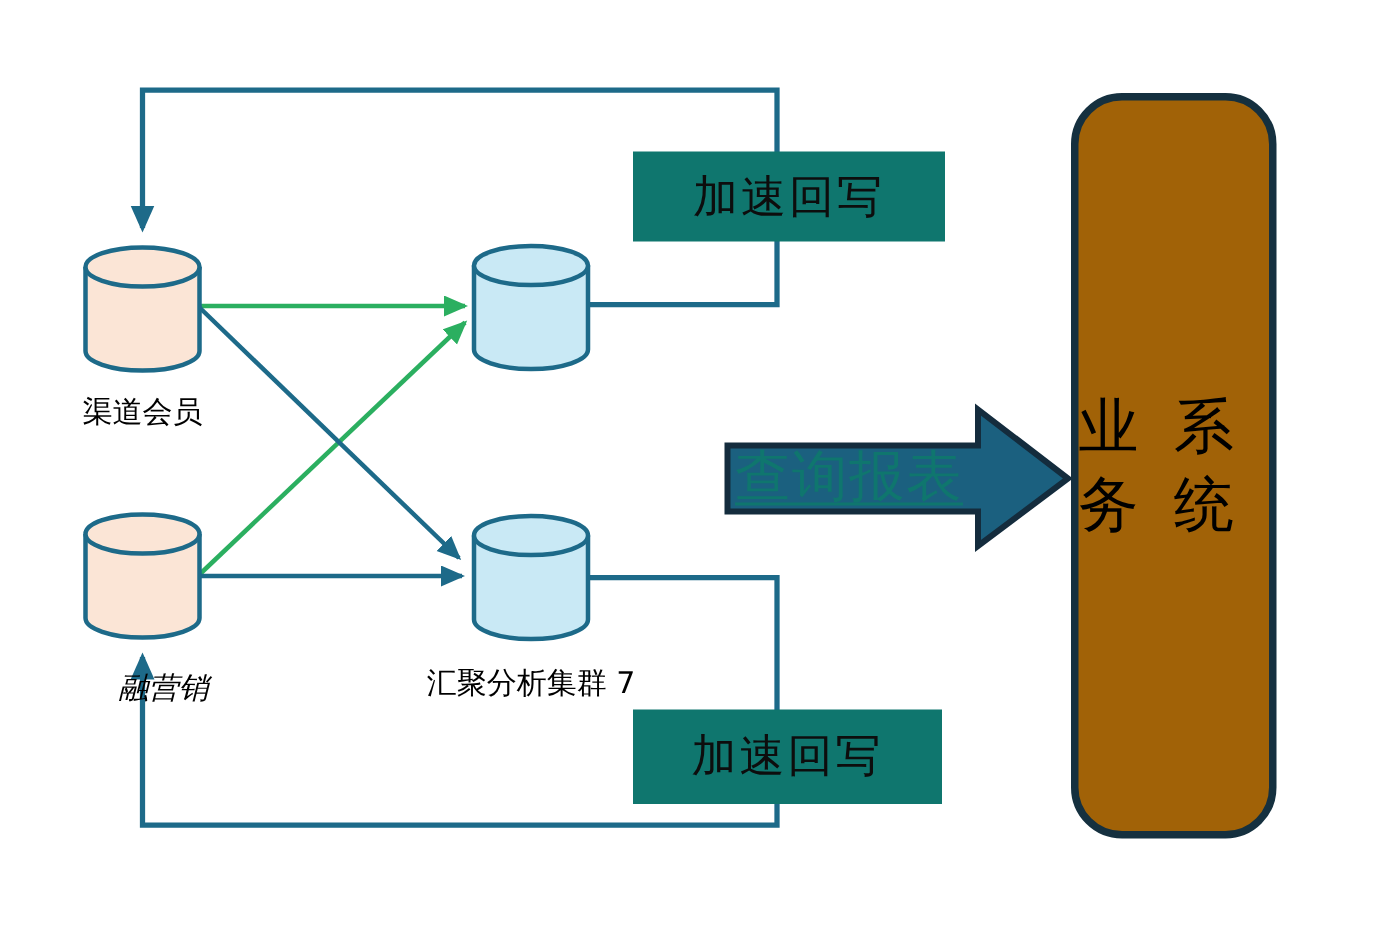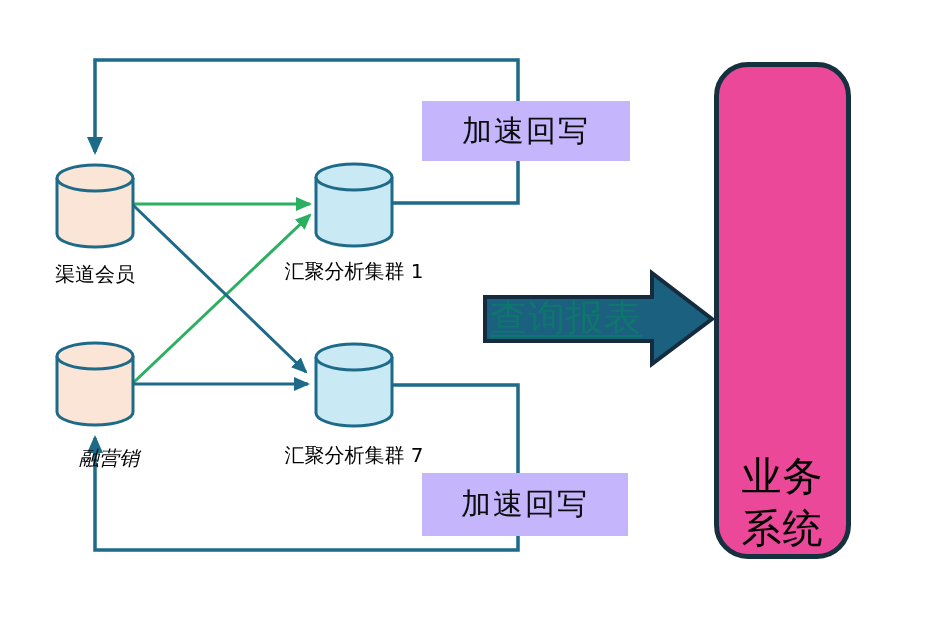--- a/index.html
+++ b/index.html
@@ -6,31 +6,31 @@
   .stage{
     position:relative;width:928px;height:618px;background:#ffffff;overflow:hidden;
     font-family:"DejaVu Sans","Liberation Sans",sans-serif;color:#111;
   }
   .stage svg{position:absolute;left:0;top:0;}
   .abs{position:absolute;}
   .node-label{
     text-align:center;font-size:20px;color:#000;line-height:1.2;white-space:nowrap;
   }
   .pink-label{
-    background:#c4b5fd;display:flex;align-items:center;justify-content:center;
+    background:#0f766e;display:flex;align-items:center;justify-content:center;
     font-size:30px;color:#0d0d0d;letter-spacing:2px;
   }
   .query-text{
     color:#0f766e;font-size:37px;white-space:nowrap;
     text-decoration:underline;text-underline-offset:5px;text-decoration-thickness:2px;
     letter-spacing:1px;
   }
   .biz-box{
-    box-sizing:border-box;border:5px solid #15303F;border-radius:34px;background:#ec4899;
-    display:flex;flex-direction:column;align-items:center;justify-content:flex-end;
+    box-sizing:border-box;border:5px solid #15303F;border-radius:34px;background:#a16207;
+    display:flex;flex-direction:row;align-items:center;justify-content:flex-end;
     font-size:40px;color:#000;line-height:52px;letter-spacing:1px;
   }
 </style>
 </head>
 <body>
 
 <div class="stage">
 
   <svg width="928" height="618" viewBox="0 0 928 618">
     <defs>
@@ -72,21 +72,20 @@
     <g transform="translate(316,344)">
       <path d="M0,13 L0,69 A38,13 0 0 0 76,69 L76,13" fill="#C9E9F5" stroke="#1D6A89" stroke-width="3"></path>
       <ellipse cx="38" cy="13" rx="38" ry="13" fill="#C9E9F5" stroke="#1D6A89" stroke-width="3"></ellipse>
     </g>
 
     <polygon points="485,297 652,297 652,273 712,319 652,364 652,341 485,341" fill="#1B607F" stroke="#142C3D" stroke-width="4" stroke-linejoin="miter"></polygon>
   </svg>
 
   <div class="abs node-label" style="left:25px;top:262px;width:140px;">渠道会员</div>
   <div class="abs node-label" style="left:39px;top:446px;width:140px;font-style:italic;">融营销</div>
-  <div class="abs node-label" style="left:244px;top:259px;width:220px;">汇聚分析集群 1</div>
   <div class="abs node-label" style="left:244px;top:443px;width:220px;">汇聚分析集群 7</div>
 
   <div class="abs pink-label" style="left:422px;top:101px;width:208px;height:60px;">加速回写</div>
   <div class="abs pink-label" style="left:422px;top:473px;width:206px;height:63px;">加速回写</div>
 
   <div class="abs query-text" style="left:490px;top:293px;width:160px;">查询报表</div>
 
   <div class="abs biz-box" style="left:714px;top:62px;width:137px;height:497px;">
     <span>业务</span>
     <span>系统</span>

